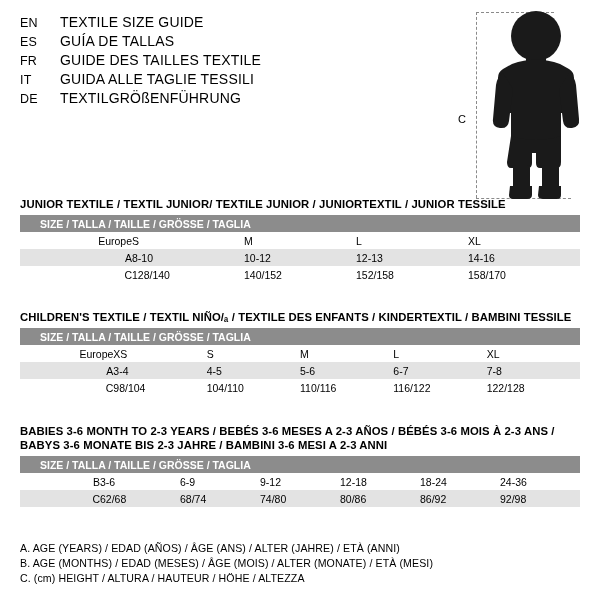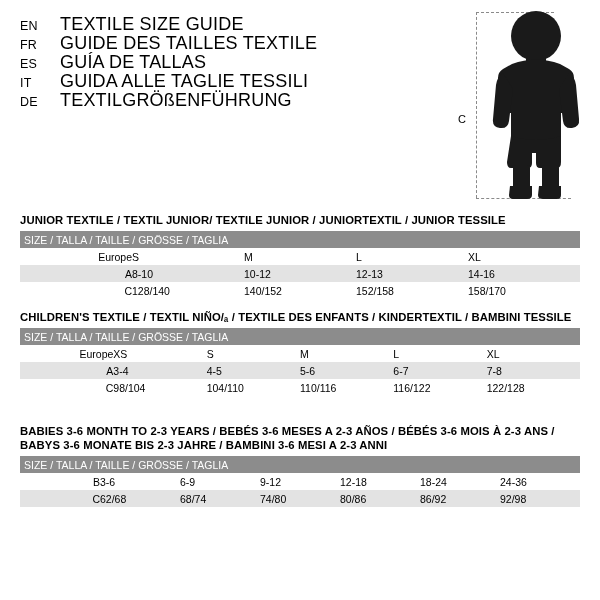--- a/index.html
+++ b/index.html
@@ -33,21 +33,21 @@
     display: flex;
     align-items: baseline;
     height: 19px;
   }
   .lang-code {
     width: 40px;
     font-size: 12.5px;
     letter-spacing: 0.2px;
   }
   .lang-text {
-    font-size: 18px;
+    font-size: 14px;
     letter-spacing: 0.2px;
   }
 
   
   .figure-area {
     position: absolute;
     left: 440px;
     top: 8px;
     width: 150px;
     height: 195px;
@@ -109,22 +109,22 @@
   table.size-table td {
     font-size: 10.5px;
     padding: 0;
     height: 17px;
     vertical-align: middle;
   }
   tr.head-row td {
     background: #8c8c8c;
     color: #ffffff;
     font-size: 10.5px;
-    font-weight: normal;
-    padding-left: 4px;
+    font-weight: bold;
+    padding-left: 20px;
   }
   tr.shade td {
     background: #e3e3e3;
   }
   tr.plain td {
     background: #ffffff;
   }
   td.c0 { padding-left: 4px; text-align: right; }
 
   
@@ -144,26 +144,26 @@
 <body>
 
 <div class="page">
 
   <div class="header">
     <div class="lang-row">
       <span class="lang-code">EN</span>
       <span class="lang-text">TEXTILE SIZE GUIDE</span>
     </div>
     <div class="lang-row">
+      <span class="lang-code">ES</span>
+      <span class="lang-text">GUÍA DE TALLAS</span>
+    </div>
+    <div class="lang-row">
       <span class="lang-code">FR</span>
       <span class="lang-text">GUIDE DES TAILLES TEXTILE</span>
-    </div>
-    <div class="lang-row">
-      <span class="lang-code">ES</span>
-      <span class="lang-text">GUÍA DE TALLAS</span>
     </div>
     <div class="lang-row">
       <span class="lang-code">IT</span>
       <span class="lang-text">GUIDA ALLE TAGLIE TESSILI</span>
     </div>
     <div class="lang-row">
       <span class="lang-code">DE</span>
       <span class="lang-text">TEXTILGRÖßENFÜHRUNG</span>
     </div>
   </div>
@@ -194,21 +194,21 @@
           <rect x="58" y="155" width="17" height="24" rx="3"></rect>
 
           <path d="M26 176 l22 0 l0 9 q0 4 -5 4 l-14 0 q-4 0 -4 -4 z"></path>
 
           <path d="M55 176 l22 0 l0 9 q0 4 -4 4 l-14 0 q-5 0 -5 -4 z"></path>
         </g>
       </svg>
     </div>
   </div>
 
-  <div class="section" style="top:213px;">
+  <div class="section" style="top:197px;">
     <div class="section-title">JUNIOR TEXTILE / TEXTIL JUNIOR/ TEXTILE JUNIOR / JUNIORTEXTIL / JUNIOR TESSILE</div>
     <table class="size-table">
       <tbody>
           <tr class="head-row">
         <td colspan="5">SIZE / TALLA / TAILLE / GRÖSSE / TAGLIA</td>
       </tr>
       <tr class="plain">
         <td class="c0" style="width:90px">Europe</td>
         <td>S</td>
         <td>M</td>
@@ -291,14 +291,19 @@
         <td>68/74</td>
         <td>74/80</td>
         <td>80/86</td>
         <td>86/92</td>
         <td>92/98</td>
       </tr>
     </tbody>
       </table>
   </div>
 
+  <div class="legend">
+    <div>A. AGE (YEARS) / EDAD (AÑOS) / ÂGE (ANS) / ALTER (JAHRE) / ETÀ (ANNI)</div>
+    <div>B. AGE (MONTHS) / EDAD (MESES) / ÂGE (MOIS) / ALTER (MONATE) / ETÀ (MESI)</div>
+    <div>C. (cm) HEIGHT / ALTURA / HAUTEUR / HÖHE / ALTEZZA</div>
+  </div>
 
 </div>
 
 </body></html>

